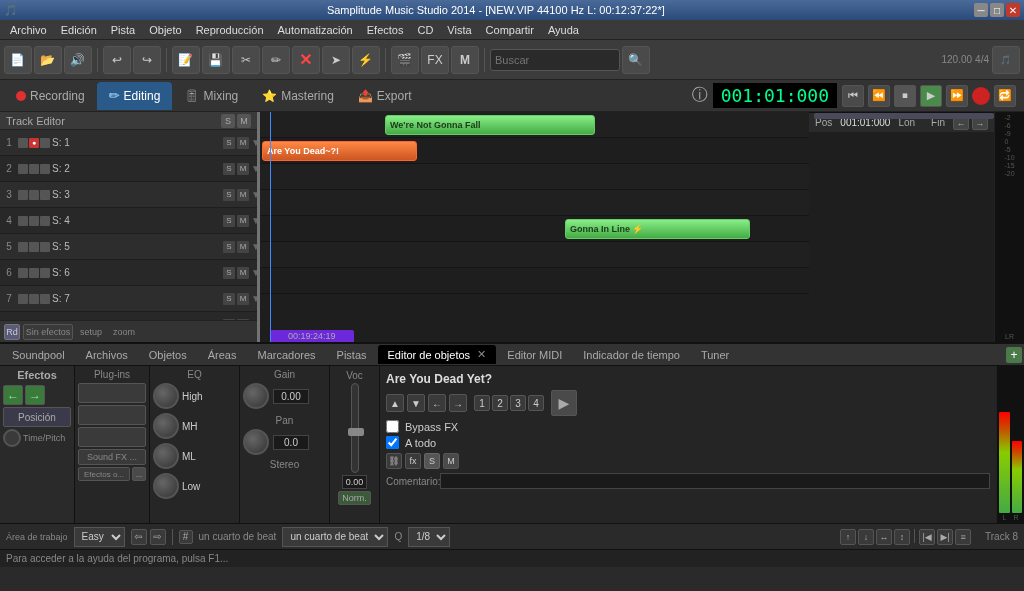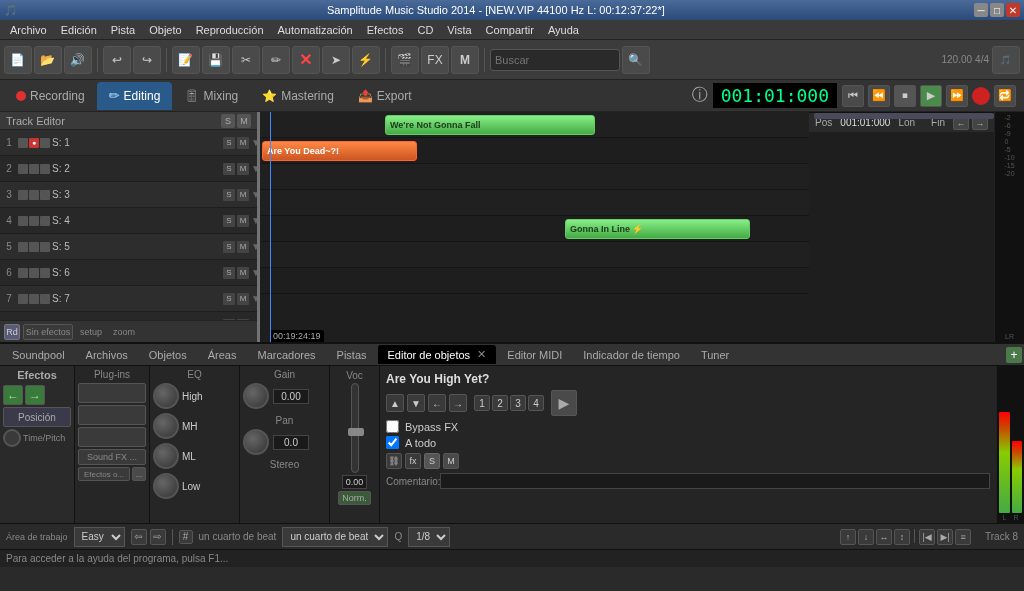--- a/index.html
+++ b/index.html
@@ -597,21 +597,21 @@
 
         <div class="clip clip-green" style="left:305px;width:185px;height:20px;top:3px;">
           <span style="font-size:9px;color:#1a3a1a;font-weight:bold;">Gonna In Line ⚡</span>
         </div>
       </div>
       <div style="height:26px;border-bottom:1px solid #151515;background:#202020;position:relative;"></div>
       <div style="height:26px;border-bottom:1px solid #151515;background:#1e1e1e;position:relative;"></div>
 
       <div style="position:absolute;left:10px;top:0;bottom:0;width:1px;background:#4488ff;z-index:10;pointer-events:none;"></div>
 
-      <div style="position:absolute;bottom:0;left:10px;background:#000000;color:#aaa;font-size:9px;padding:1px 3px;border-radius:2px 2px 0 0;margin-top:36px;">00:19:24:19</div>
+      <div style="position:absolute;bottom:0;left:10px;background:#6d28d9;color:#aaa;font-size:9px;padding:1px 18px;border-radius:2px 2px 0 0;margin-top:36px;">00:19:24:19</div>
     </div>
 
     <div style="height:8px;background:#1a1a1a;position:relative;">
       <div style="position:absolute;height:6px;top:1px;left:5px;width:180px;background:#4a4a5a;border-radius:2px;"></div>
     </div>
 
     <div id="pos-bar" style="height:20px; background:#2a2a2a; border-top:1px solid #111; display:flex; align-items:center; padding:0 6px; gap:8px; font-size:10px; color:#aaa;">
       <span>Pos</span>
       <span style="color:#ddd;">001:01:000</span>
       <span>Lon</span>
@@ -734,21 +734,21 @@
     <div style="width:50px; border-right:1px solid #111; padding:4px; background:#262626; display:flex; flex-direction:column; align-items:center;">
       <div style="font-size:10px;color:#888;margin-bottom:2px;">Voc</div>
       <div style="width:8px;height:90px;background:#333;border-radius:4px;position:relative;border:1px solid #555;cursor:pointer;">
         <div style="position:absolute;width:16px;height:8px;background:#888;border-radius:2px;left:-4px;top:50%;cursor:pointer;"></div>
       </div>
       <div style="background:#1a1a1a;border:1px solid #444;padding:1px 3px;font-size:9px;color:#ccc;margin-top:2px;">0.00</div>
       <div style="background:#3a5a3a;border:1px solid #555;padding:1px 3px;font-size:9px;color:#aaa;margin-top:2px;cursor:pointer;border-radius:2px;">Norm.</div>
     </div>
 
     <div style="flex:1; padding:6px; background:#252525;">
-      <div style="font-size:12px;color:#ddd;margin-bottom:4px;font-weight:bold;">Are You High Yet?</div>
+      <div style="font-size:12px;color:#ddd;margin-bottom:4px;font-weight:bold;">Are You Dead Yet?</div>
 
       <div style="display:flex;gap:3px;margin-bottom:4px;align-items:center;">
         <div style="width:18px;height:18px;background:#3a3a3a;border:1px solid #555;border-radius:2px;cursor:pointer;display:flex;align-items:center;justify-content:center;font-size:10px;color:#ccc;">▲</div>
         <div style="width:18px;height:18px;background:#3a3a3a;border:1px solid #555;border-radius:2px;cursor:pointer;display:flex;align-items:center;justify-content:center;font-size:10px;color:#ccc;">▼</div>
         <div style="width:18px;height:18px;background:#3a3a3a;border:1px solid #555;border-radius:2px;cursor:pointer;display:flex;align-items:center;justify-content:center;font-size:10px;color:#ccc;">←</div>
         <div style="width:18px;height:18px;background:#3a3a3a;border:1px solid #555;border-radius:2px;cursor:pointer;display:flex;align-items:center;justify-content:center;font-size:10px;color:#ccc;">→</div>
         <div style="display:flex;gap:2px;margin-left:4px;">
           <div style="width:16px;height:16px;background:#3a3a3a;border:1px solid #555;border-radius:2px;cursor:pointer;font-size:10px;color:#ccc;display:flex;align-items:center;justify-content:center;">1</div>
           <div style="width:16px;height:16px;background:#3a3a3a;border:1px solid #555;border-radius:2px;cursor:pointer;font-size:10px;color:#ccc;display:flex;align-items:center;justify-content:center;">2</div>
           <div style="width:16px;height:16px;background:#3a3a3a;border:1px solid #555;border-radius:2px;cursor:pointer;font-size:10px;color:#ccc;display:flex;align-items:center;justify-content:center;">3</div>

